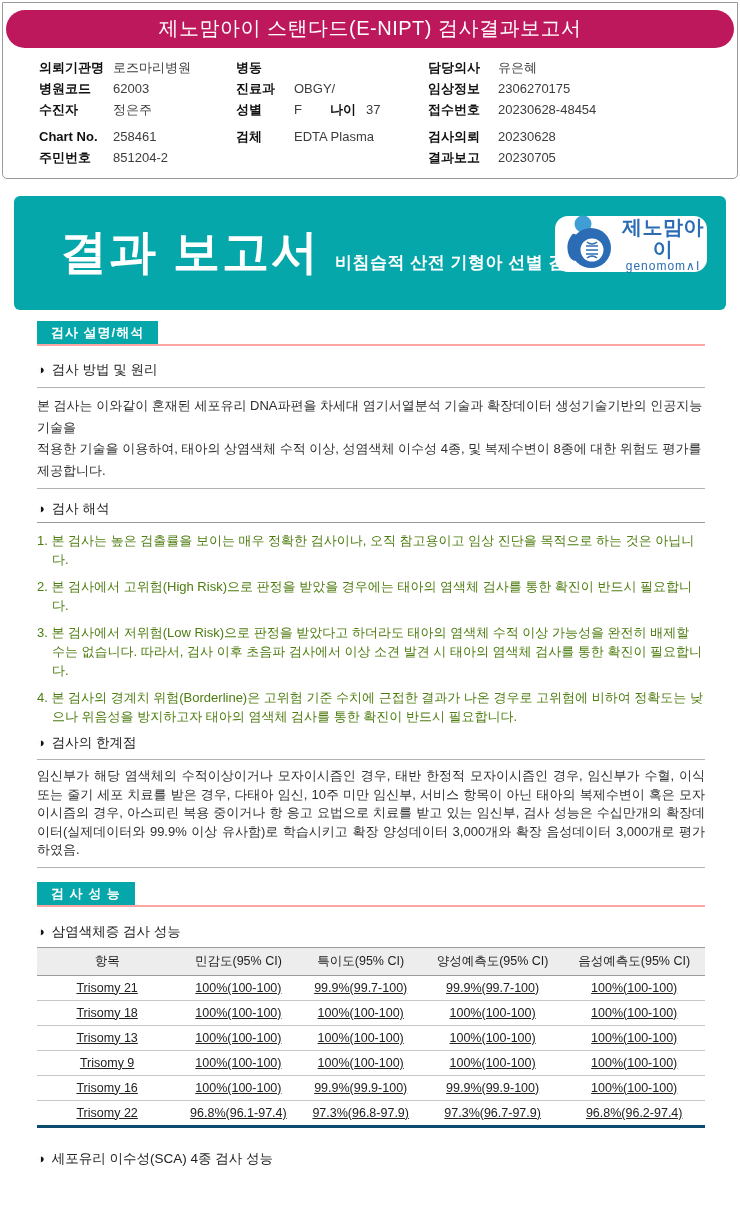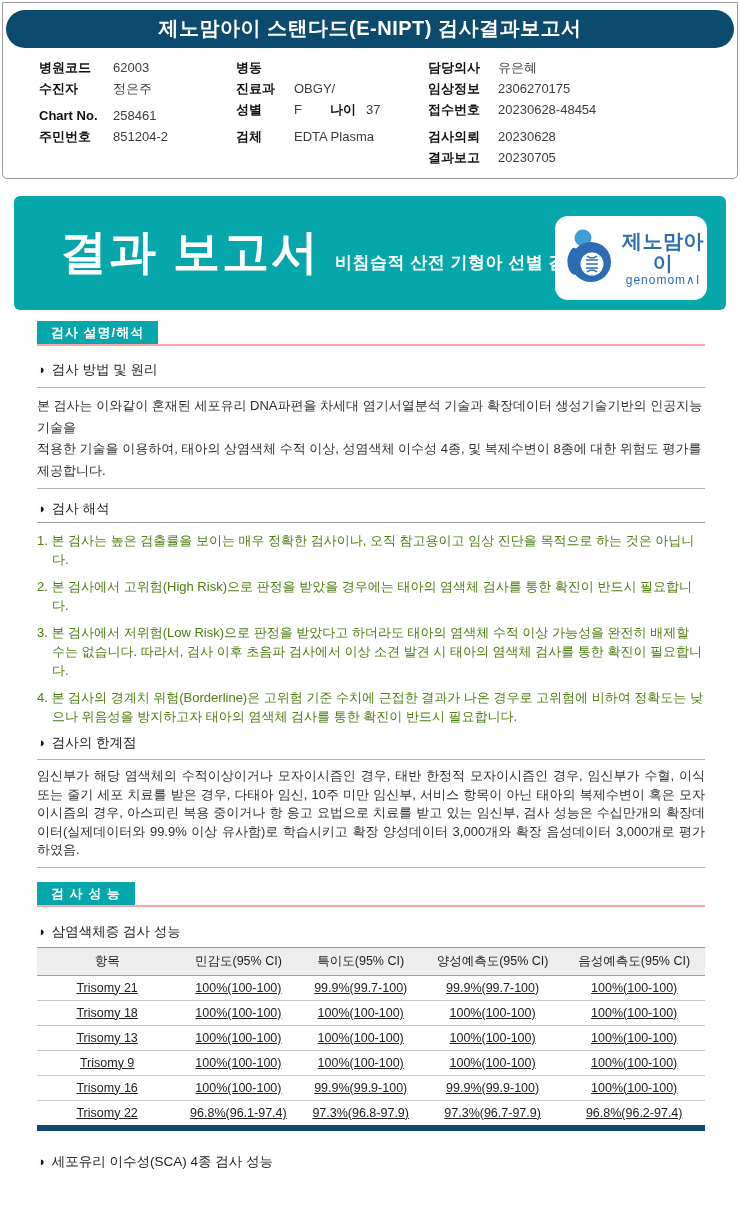--- a/index.html
+++ b/index.html
@@ -2,71 +2,75 @@
 <html><head>
 <meta charset="utf-8">
 <style>
   html,body{margin:0;padding:0;background:#fff;}
   #page{
     position:relative;width:740px;height:1208px;overflow:hidden;background:#fff;
     font-family:"Liberation Sans","DejaVu Sans",sans-serif;color:#333;
   }
   
   .top-box{margin:2px;border:1px solid #9a9a9a;border-radius:0 0 5px 5px;padding:7px 3px 10px 3px;background:#fff;}
-  .title-bar{background:#0c4a6e;color:#fff;text-align:center;font-weight:bold;font-size:20px;padding:5px 0 6px 0;letter-spacing:0.5px;border-radius:19px;}
+  .title-bar{background:#be185d;color:#fff;text-align:center;font-weight:normal;font-size:20px;padding:5px 0 6px 0;letter-spacing:0.5px;border-radius:19px;}
   .info-grid{display:flex;padding:9px 0 0 33px;font-size:13px;}
   .info-col1{width:197px;}
   .info-col2{width:192px;}
   .info-col3{flex:1;}
   .info-row{display:flex;line-height:21px;white-space:nowrap;}
   .info-row.gap{margin-top:6px;}
   .info-label{font-weight:bold;color:#101010;flex:none;}
   .info-col1 .info-label{width:74px;}
   .info-col2 .info-label{width:58px;}
   .info-col3 .info-label{width:70px;}
   .info-value{color:#3c3c3c;}
   .inline-label{font-weight:bold;color:#101010;margin:0 10px 0 28px;}
   
   .banner{position:relative;margin:17px 14px 0 14px;height:114px;background:#05a7aa;border-radius:6px;}
   .banner-text{position:absolute;left:46px;bottom:26px;display:flex;align-items:baseline;gap:15px;white-space:nowrap;}
   .banner-title{font-size:47px;font-weight:bold;color:#fff;letter-spacing:2px;}
   .banner-subtitle{font-size:17px;font-weight:bold;color:#fff;letter-spacing:0.5px;}
-  .logo-box{position:absolute;right:19px;top:20px;width:152px;height:84px;background:#fff;border-radius:13px;display:flex;align-items:center;padding-left:11px;box-sizing:border-box;}
+  .logo-box{position:absolute;right:19px;top:20px;width:152px;height:56px;background:#fff;border-radius:13px;display:flex;align-items:center;padding-left:11px;box-sizing:border-box;}
   .logo-textwrap{margin-left:7px;text-align:center;}
   .logo-title{font-size:20px;font-weight:bold;color:#2b6cb4;letter-spacing:0.5px;line-height:22px;}
   .logo-sub{font-size:12px;color:#2b6cb4;letter-spacing:1px;line-height:13px;}
   
   .content{padding:11px 35px 0 37px;}
   .section-header{border-bottom:2px solid #fca5a5;line-height:0;}
   .section-badge{display:inline-block;background:#05a7aa;color:#fff;font-weight:bold;font-size:13px;padding:5px 14px 4px 14px;line-height:14px;letter-spacing:1px;}
   .bullet-head{display:flex;align-items:center;font-size:13.5px;color:#222;margin-top:11px;line-height:18px;}
   .bullet{font-size:13px;margin-right:7px;color:#111;}
   hr.rule{border:none;border-top:1px solid #b3b3b3;margin:4px 0;}
   hr.rule-dark{border:none;border-top:1px solid #9b9b9b;margin:4px 0;}
   .para{font-size:13px;color:#2f2f2f;line-height:21.5px;padding:3px 0;}
   .para-justify{font-size:13px;color:#2f2f2f;line-height:18.5px;padding:3px 0;text-align:justify;}
   .num-list{margin-top:8px;}
   .num-item{font-size:13px;color:#4d7c0f;line-height:19px;margin-bottom:8px;padding-left:15px;text-indent:-15px;}
   
   table.perf{width:100%;border-collapse:collapse;font-size:12.5px;color:#222;margin-top:6px;}
   table.perf th{background:#ededed;font-weight:normal;padding:5px 0;border-top:1px solid #9b9b9b;border-bottom:1px solid #9b9b9b;text-align:center;}
   table.perf td{padding:5px 0;border-bottom:1px solid #c6c6c6;text-align:center;text-decoration:underline;}
   table.perf tr td:first-child, table.perf th:first-child{width:21%;}
-  table.perf tbody tr:last-child td{border-bottom:6px solid #0c4a6e;text-align:center;}
+  table.perf tbody tr:last-child td{border-bottom:3px solid #0c4a6e;text-align:center;}
   .tbl-gap{margin-top:22px;}
 </style>
 </head>
 <body>
 
 <div id="page">
 
   <div class="top-box">
     <div class="title-bar">제노맘아이 스탠다드(E-NIPT) 검사결과보고서</div>
     <div class="info-grid">
       <div class="info-col1">
+        <div class="info-row">
+          <span class="info-label">의뢰기관명</span>
+          <span class="info-value">로즈마리병원</span>
+        </div>
         <div class="info-row">
           <span class="info-label">병원코드</span>
           <span class="info-value">62003</span>
         </div>
         <div class="info-row">
           <span class="info-label">수진자</span>
           <span class="info-value">정은주</span>
         </div>
         <div class="info-row gap">
           <span class="info-label">Chart No.</span>

